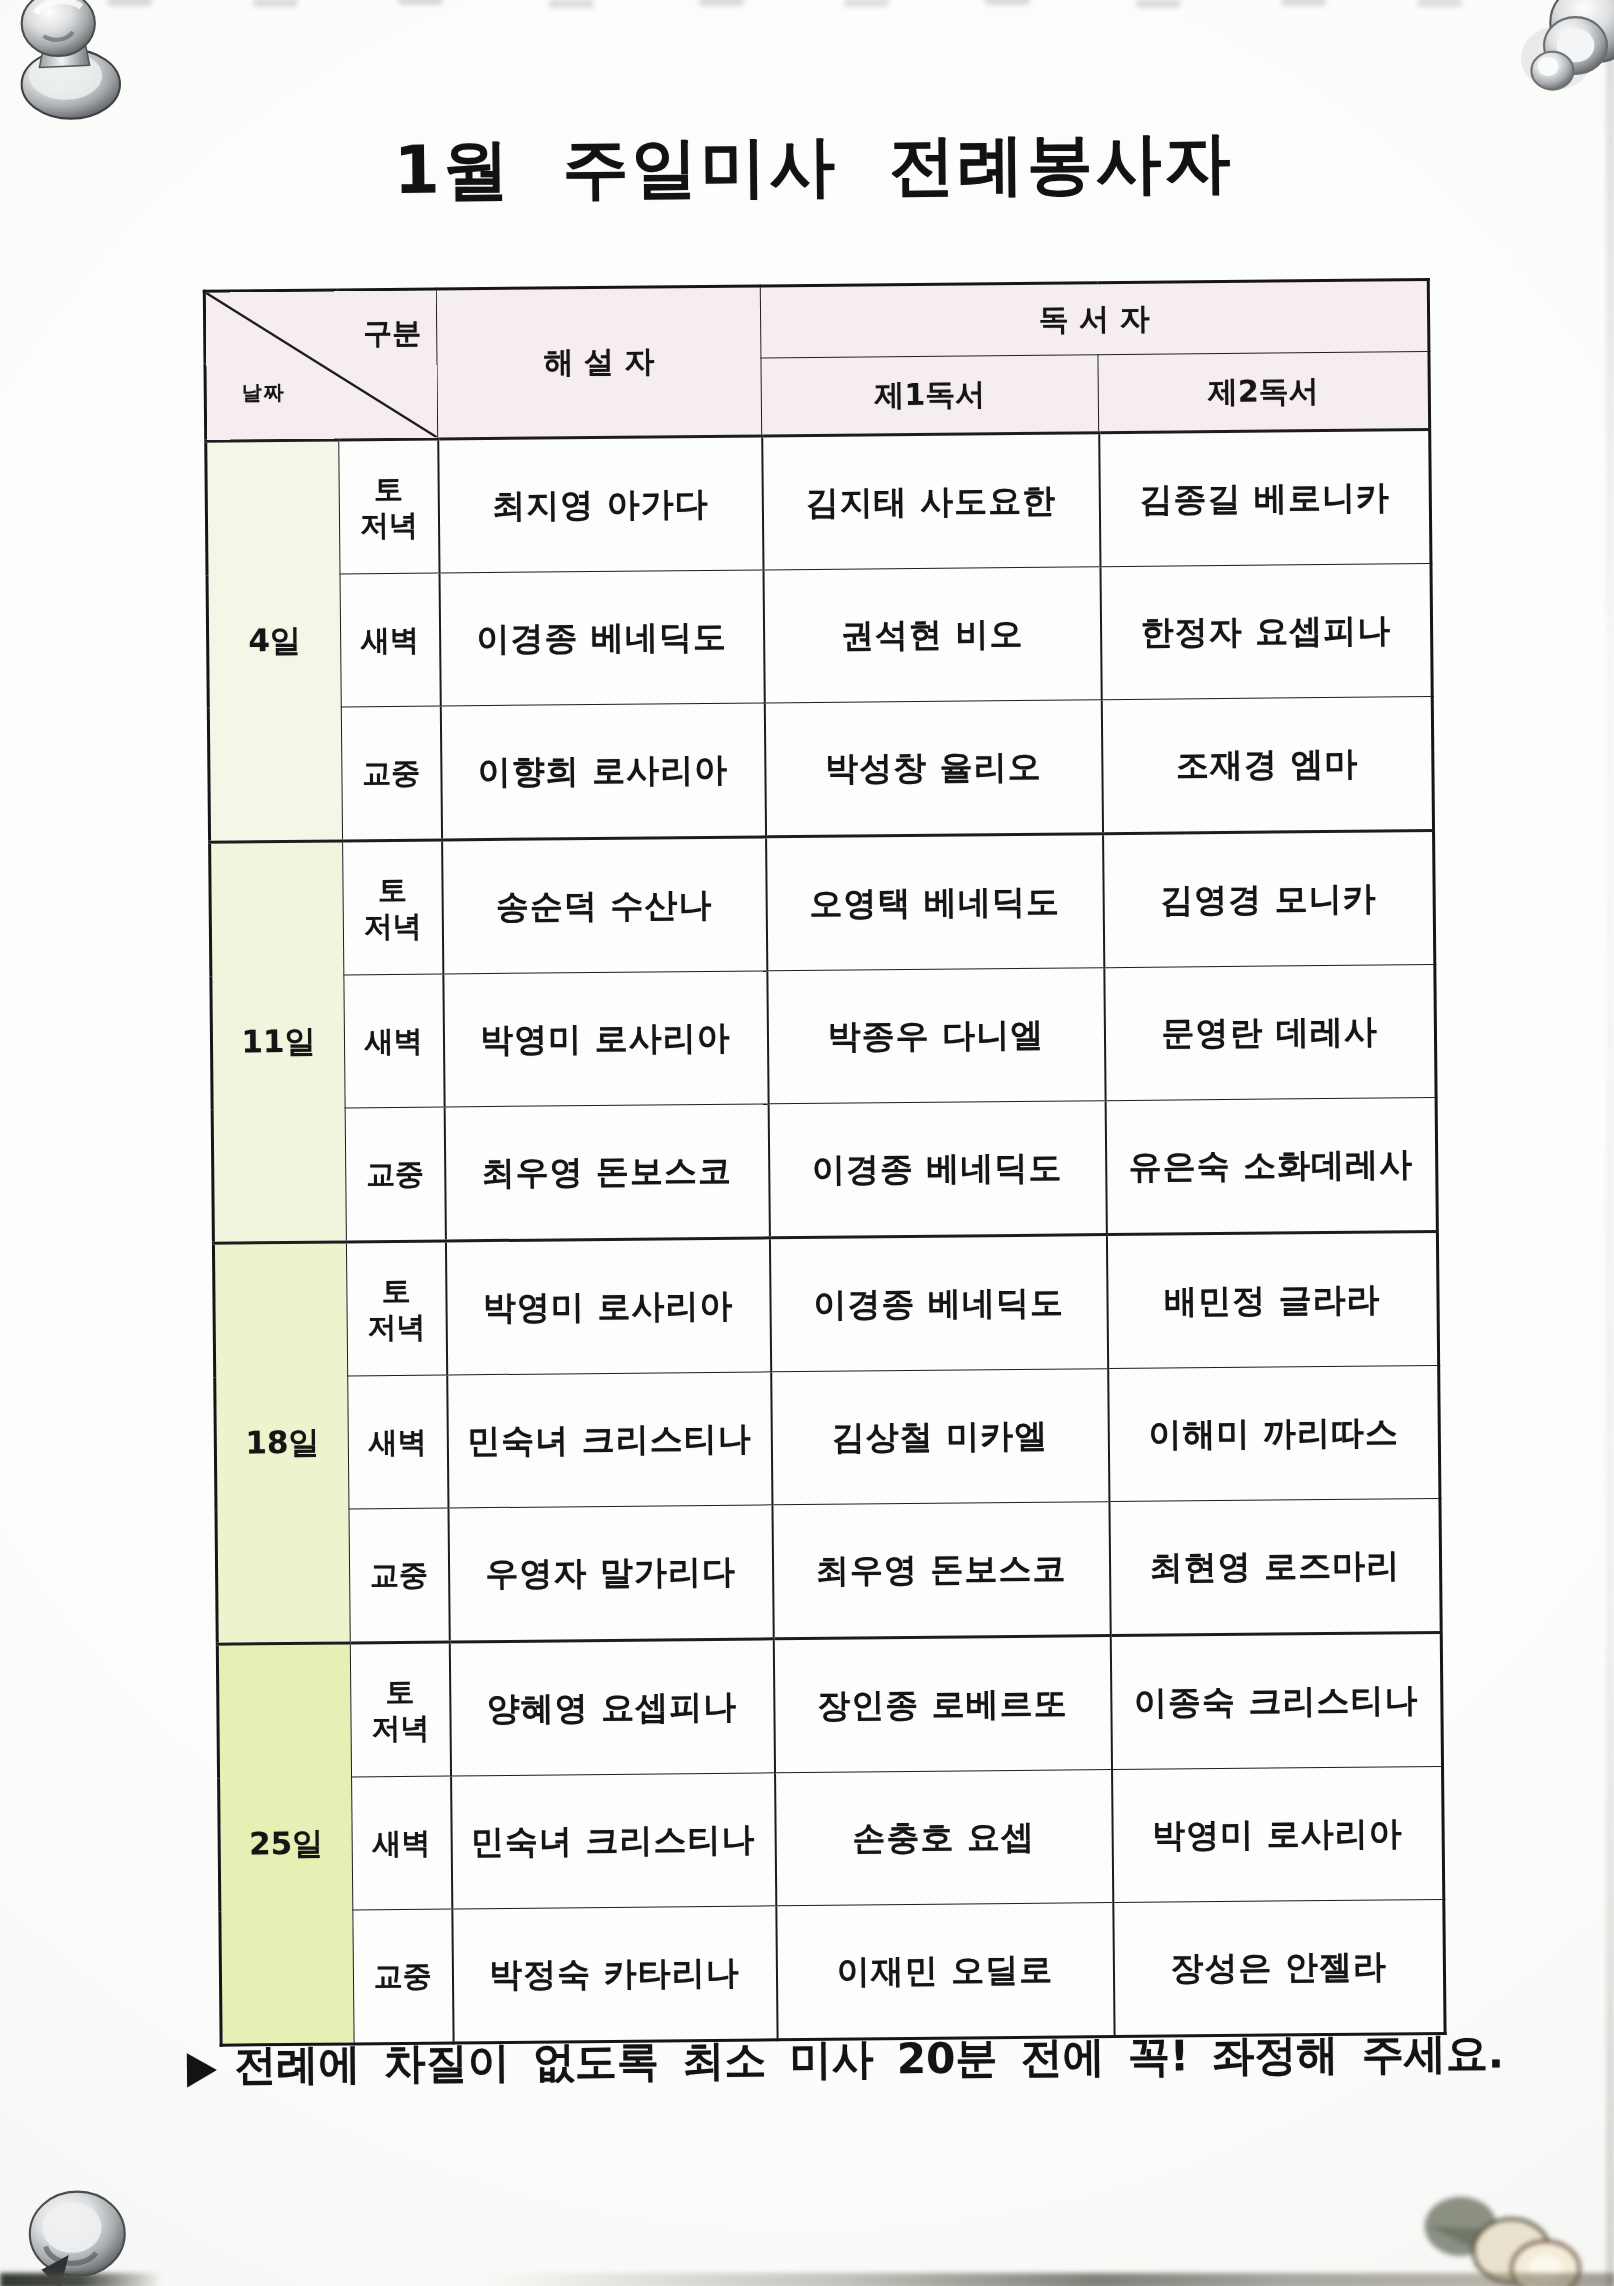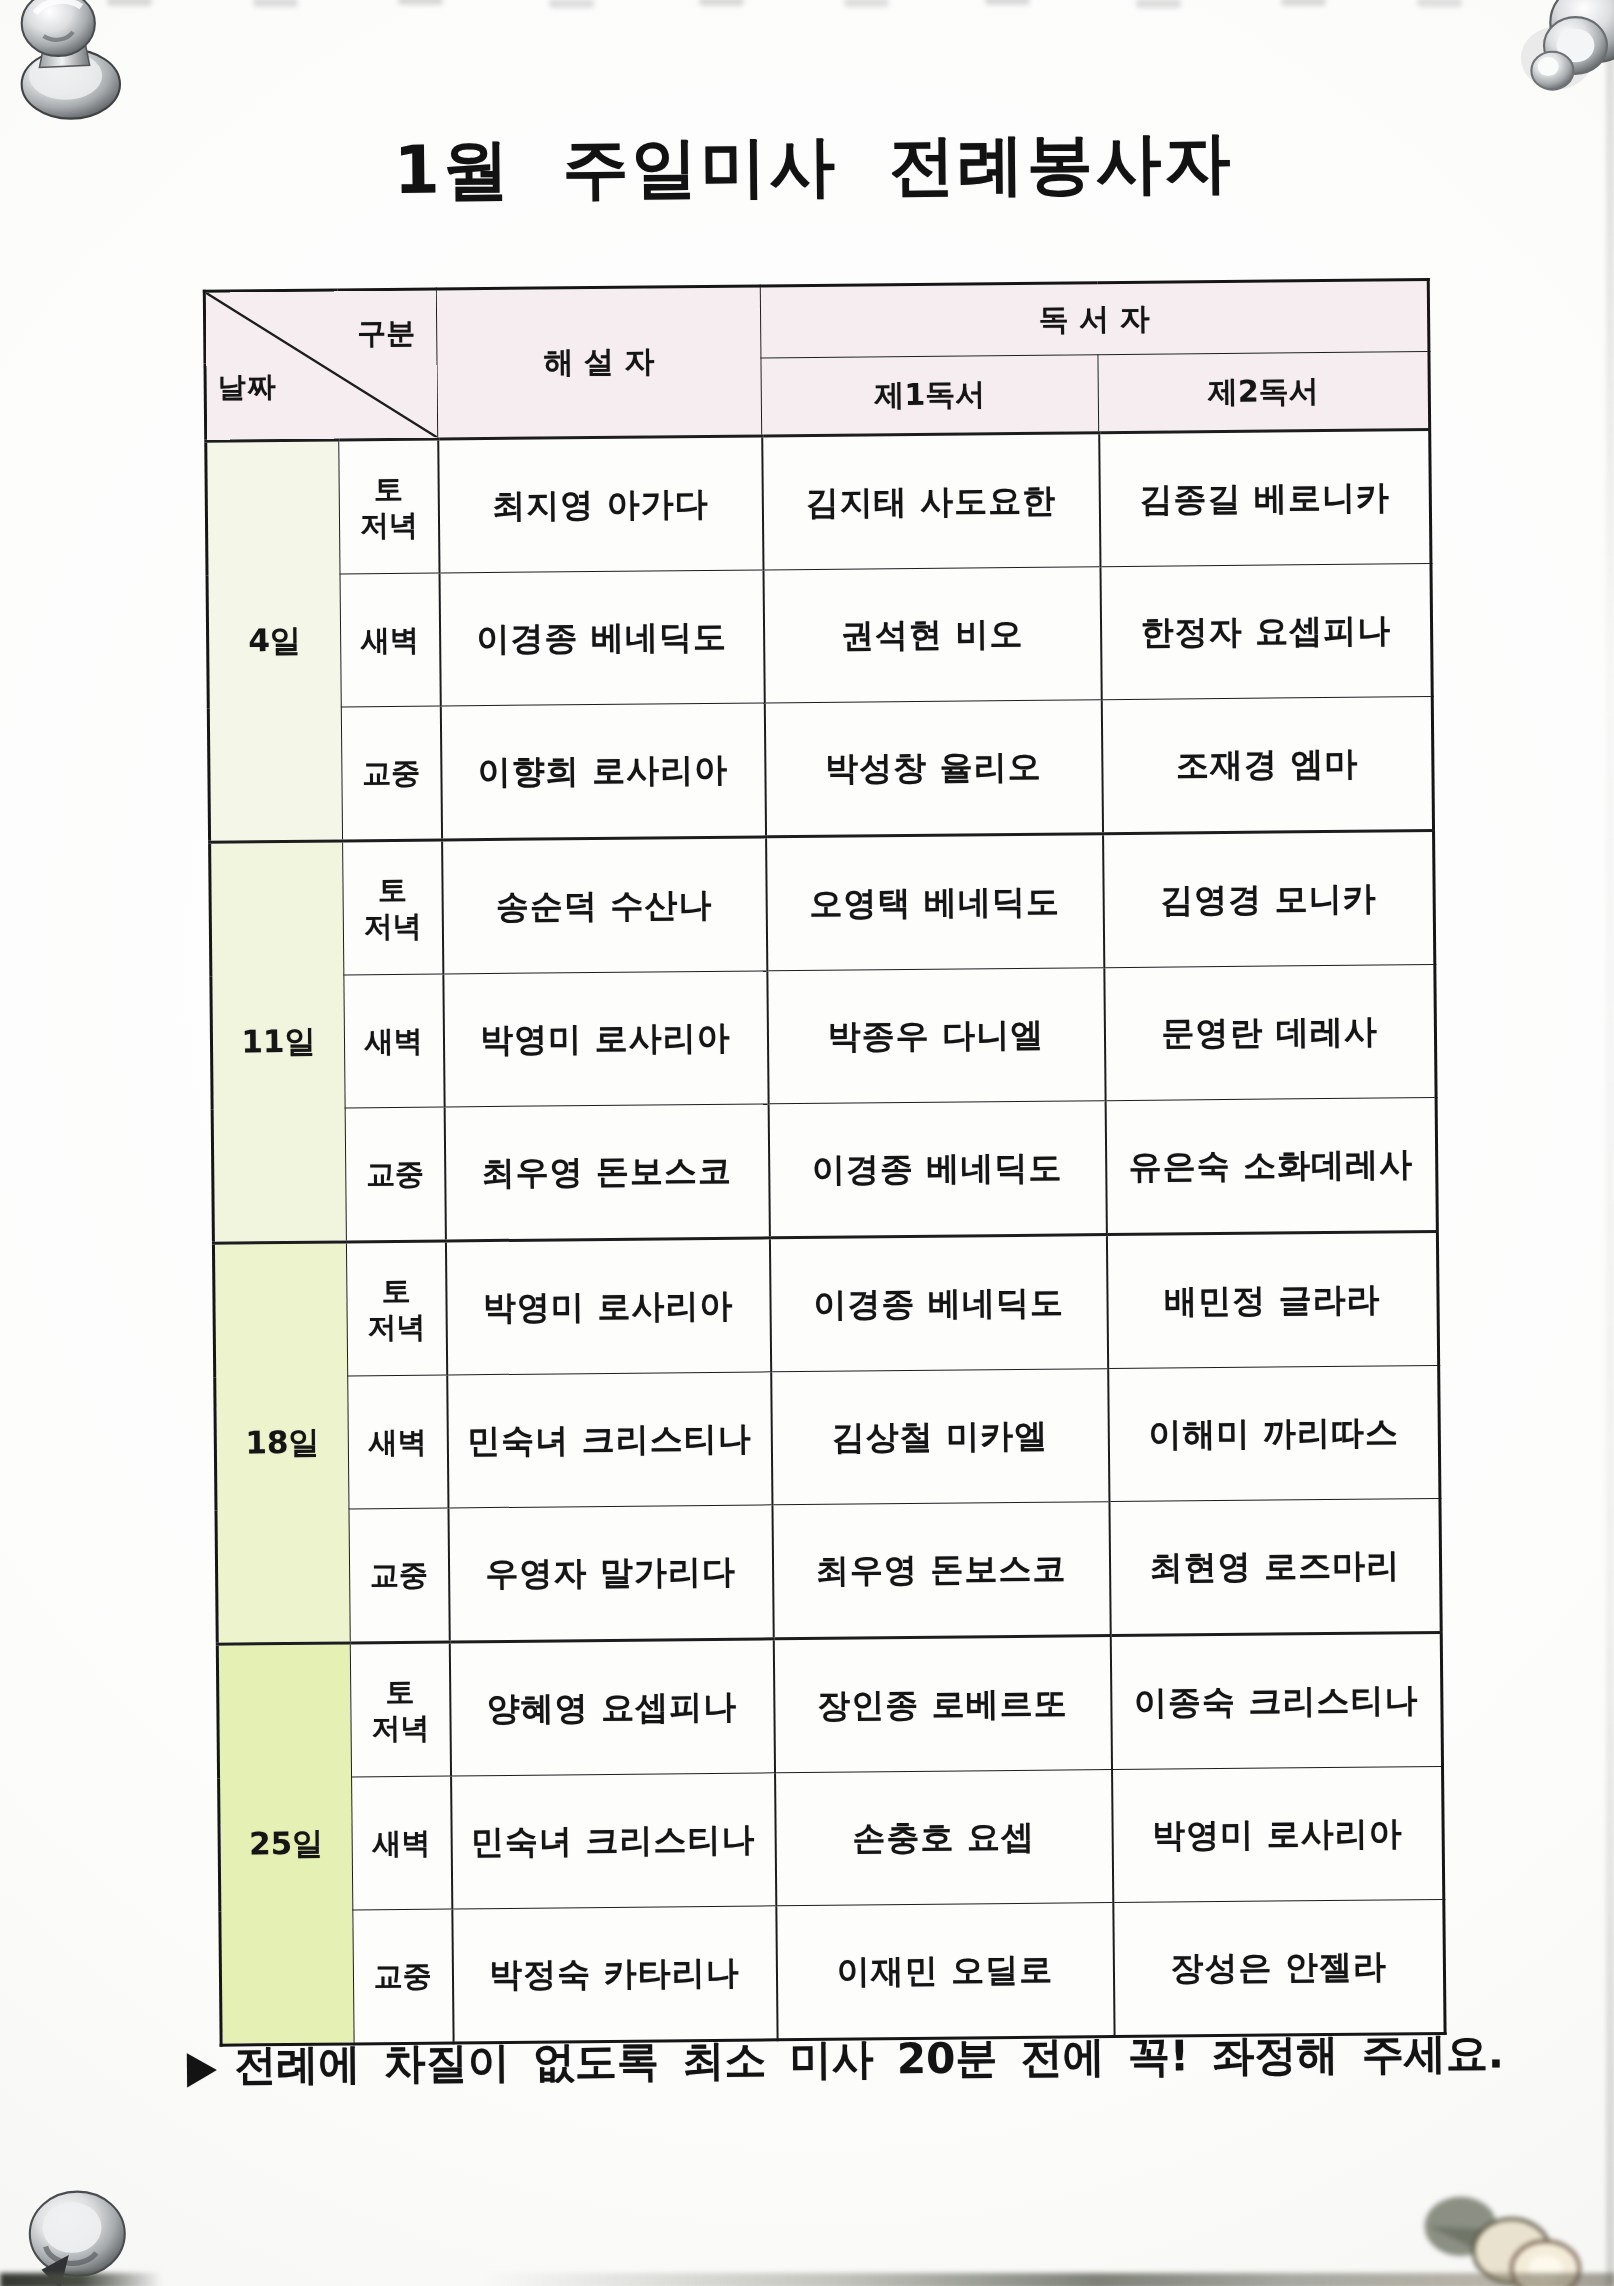--- a/index.html
+++ b/index.html
@@ -61,22 +61,22 @@
     padding:0;text-align:center;vertical-align:middle;
     text-shadow:0 0 1px rgba(0,0,0,.3);
     overflow:hidden;
   }
   table.roster{border:3.9px solid #161616;}
   thead th{background:#f6edf0;font-size:30px;font-weight:700;}
   thead tr.hrow1 th{height:70px;}
   thead tr.hrow2 th{height:76px;}
   th.corner{position:relative;background:#f6edf0;}
   th.corner svg{position:absolute;inset:0;width:100%;height:100%;}
-  .corner-top{position:absolute;top:23px;right:21px;font-size:29px;}
-  .corner-bottom{position:absolute;bottom:33px;left:11px;font-size:28px;letter-spacing:1.9px;}
+  .corner-top{position:absolute;top:23px;right:15px;font-size:29px;}
+  .corner-bottom{position:absolute;bottom:33px;left:35px;font-size:20px;letter-spacing:1.9px;}
   tbody td{height:132px;background:#fdfdfc;font-size:33px;letter-spacing:1px;}
   tbody td.date-cell{font-size:31px;letter-spacing:0;}
   tbody td.mass-cell{font-size:29px;white-space:pre-line;line-height:1.25;letter-spacing:0;}
   tbody td.name-cell{border-left-width:2.9px;}
   tbody tr.group-start td{border-top-width:3.9px;}
   td.date-g0{background:#f4f6e7;}
   td.date-g1{background:#f1f5dd;}
   td.date-g2{background:#ecf3cd;}
   td.date-g3{background:#e4f0b4;}
   .footnote{

